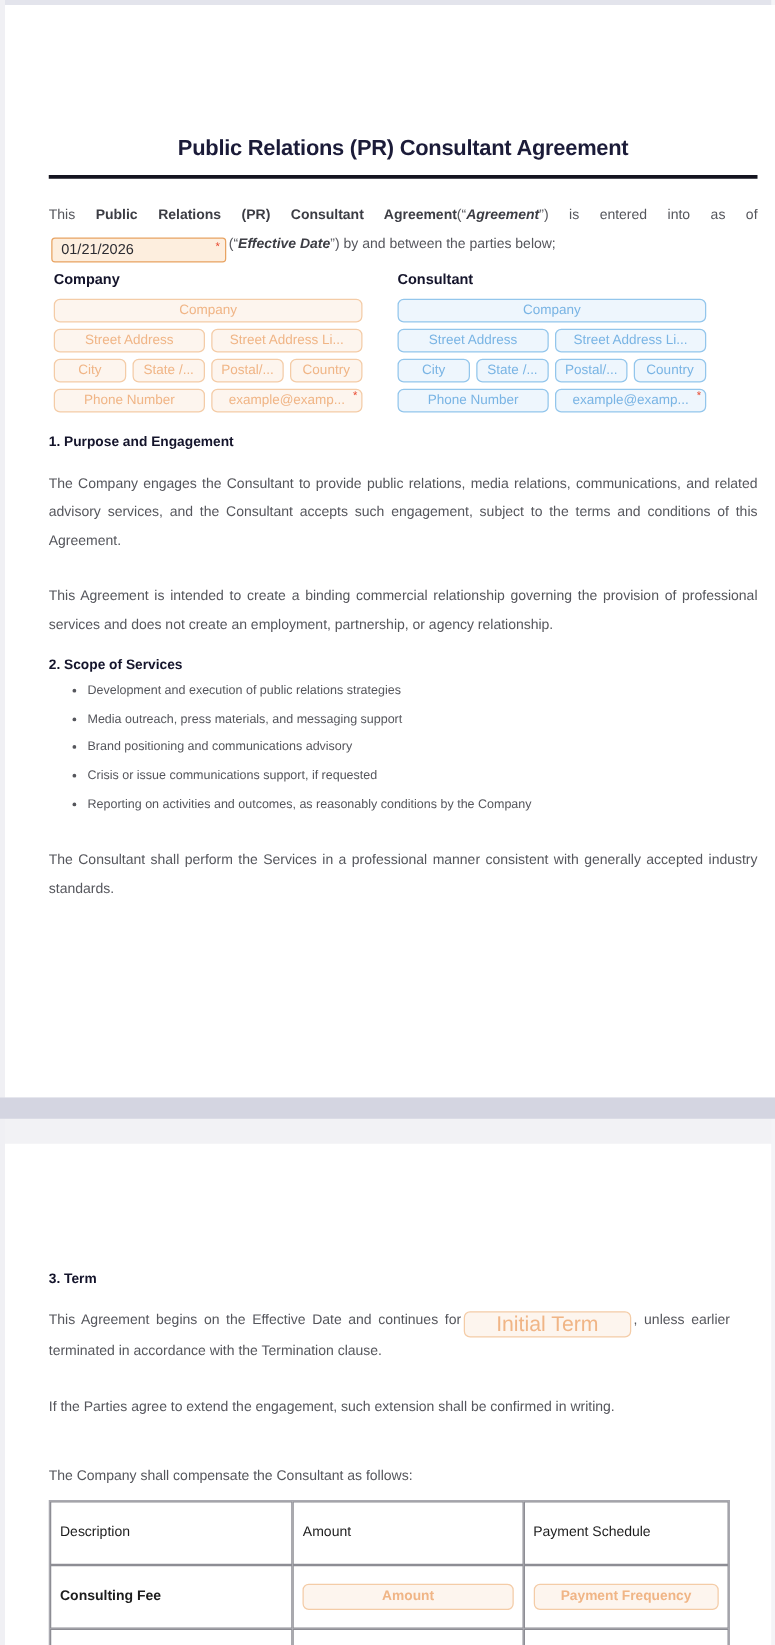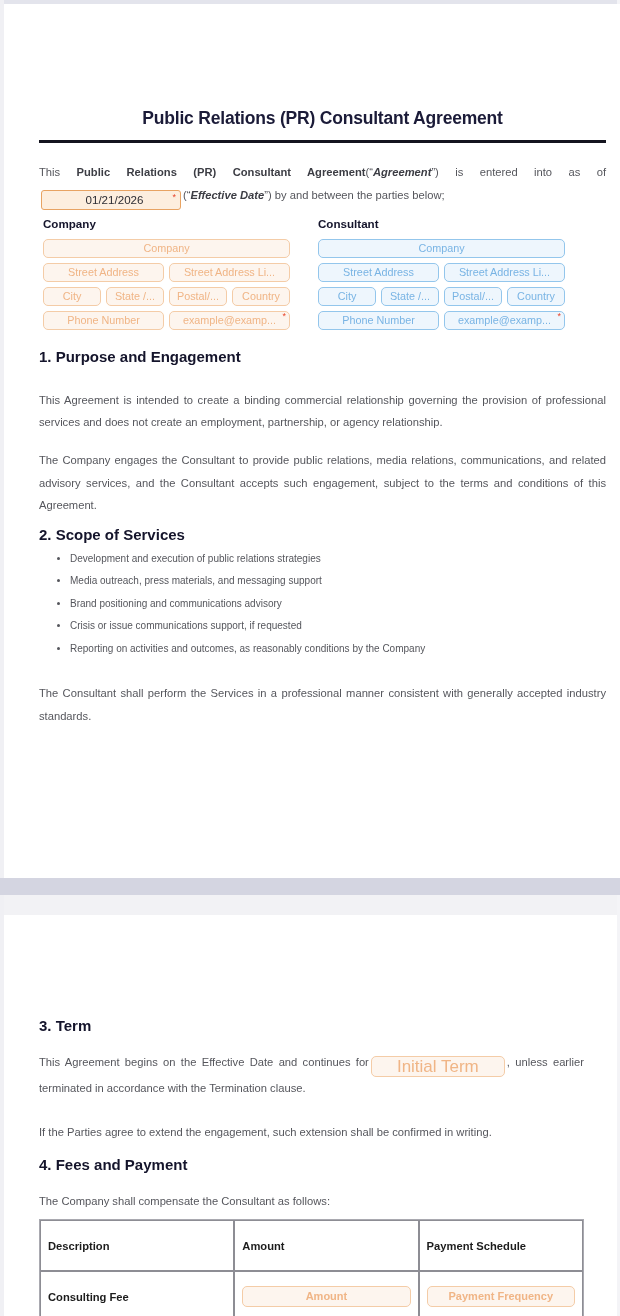--- a/index.html
+++ b/index.html
@@ -80,21 +80,21 @@
     font-size: 11.2px;
     color: #55565c;
     line-height: 22.7px;
     text-align: justify;
     margin: 0;
   }
   .para b, .bold { font-weight: bold; color: #3c3d44; }
   .para i, .ital { font-style: italic; font-weight: bold; color: #3c3d44; }
 
   .sec-head {
-    font-size: 15px;
+    font-size: 11px;
     font-weight: bold;
     color: #14142b;
     margin: 0;
     line-height: 1.3;
   }
 
   ul.svc-list {
     margin: 3px 0 0 0;
     padding-left: 31px;
     list-style: disc;
@@ -154,21 +154,21 @@
     box-sizing: border-box;
     width: 140px;
     height: 20px;
     vertical-align: -5px;
     background: #fdeede;
     border: 1px solid #e8a362;
     border-radius: 3px;
     color: #2d2d33;
     font-size: 11.6px;
     line-height: 18px;
-    text-align: center;
+    text-align: left;
     padding-left: 7px;
     position: relative;
     margin: 0 2px;
   }
   .date-field .req {
     position: absolute; top: 0px; right: 4px;
     color: #e8452c; font-size: 9px; line-height: 12px;
   }
 
   .inline-field {
@@ -197,21 +197,21 @@
   }
   table.fees td {
     border: 1px solid #8d8d94;
     padding: 0 7px;
     height: 49px;
     vertical-align: middle;
     font-size: 11.2px;
     color: #1c1c1c;
     font-weight: bold;
   }
-  table.fees td.hdr { font-weight: bold; }
+  table.fees td.hdr { font-weight: normal; }
   table.fees .cellfield {
     box-sizing: border-box;
     width: 100%;
     height: 21px;
     line-height: 19px;
     background: #fdf5ee;
     border: 1px solid #f4cca7;
     border-radius: 5px;
     color: #f0b586;
     font-size: 11px;
@@ -281,22 +281,22 @@
         <div class="field blue">Country</div>
       </div>
       <div class="field-row">
         <div class="field blue">Phone Number</div>
         <div class="field blue"><span>example@examp...</span><span class="req">*</span></div>
       </div>
     </div>
 
     <div class="content" style="top:343px;">
       <div class="sec-head">1. Purpose and Engagement</div>
+      <p class="para" style="margin-top:15px;">The Company engages the Consultant to provide public relations, media relations, communications, and related advisory services, and the Consultant accepts such engagement, subject to the terms and conditions of this Agreement.</p>
       <p class="para" style="margin-top:22px;">This Agreement is intended to create a binding commercial relationship governing the provision of professional services and does not create an employment, partnership, or agency relationship.</p>
-      <p class="para" style="margin-top:15px;">The Company engages the Consultant to provide public relations, media relations, communications, and related advisory services, and the Consultant accepts such engagement, subject to the terms and conditions of this Agreement.</p>
     </div>
 
     <div class="content" style="top:521px;">
       <div class="sec-head">2. Scope of Services</div>
       <ul class="svc-list">
         <li>Development and execution of public relations strategies</li>
         <li>Media outreach, press materials, and messaging support</li>
         <li>Brand positioning and communications advisory</li>
         <li>Crisis or issue communications support, if requested</li>
         <li>Reporting on activities and outcomes, as reasonably conditions by the Company</li>
@@ -312,21 +312,20 @@
 
     <div class="content" style="top:101px;">
       <div class="sec-head">3. Term</div>
       <p class="para" style="margin-top:15px; text-align:justify;">
         <span>This Agreement begins on the Effective Date and continues for</span><span class="inline-field">Initial Term</span><span>, unless earlier terminated in accordance with the Termination clause.</span>
       </p>
       <p class="para" style="margin-top:22px;">If the Parties agree to extend the engagement, such extension shall be confirmed in writing.</p>
     </div>
 
     <div class="content" style="top:240px;">
-      <div class="sec-head">4. Fees and Payment</div>
       <p class="para" style="margin-top:15px;">The Company shall compensate the Consultant as follows:</p>
 
       <table class="fees" style="margin-top:7px;">
         <tbody>
             <tr>
           <td class="hdr" style="width:36%">Description</td>
           <td class="hdr" style="width:34%">Amount</td>
           <td class="hdr" style="width:30%">Payment Schedule</td>
         </tr>
         <tr>

